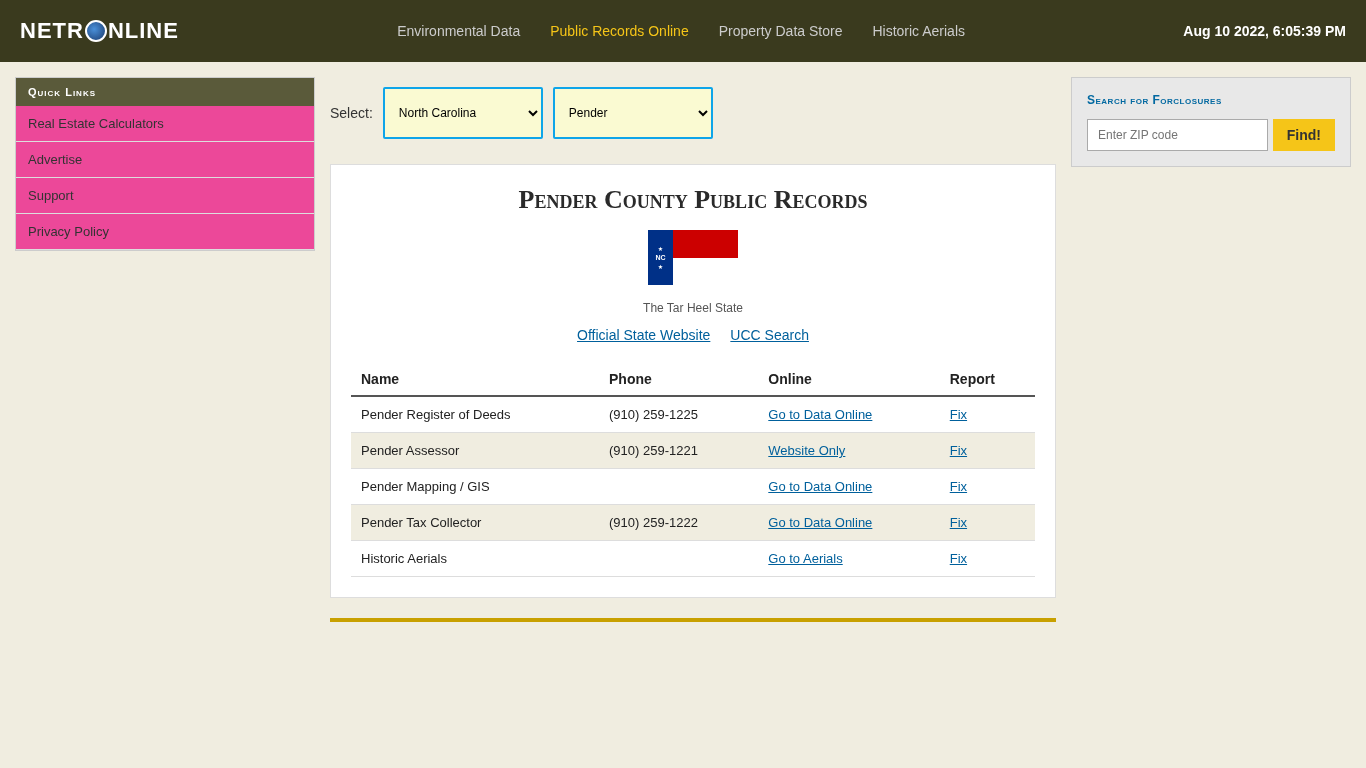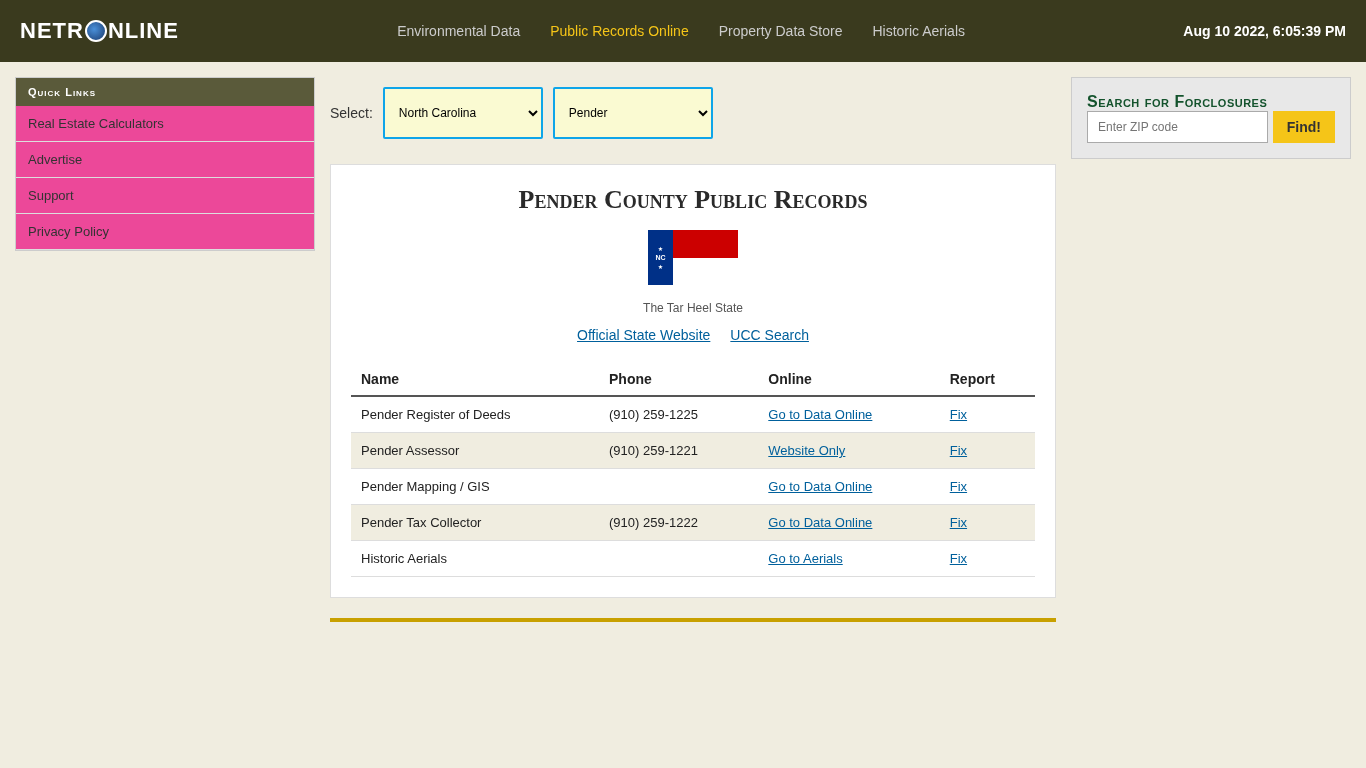--- a/index.html
+++ b/index.html
@@ -236,25 +236,25 @@
     #right-panel {
       width: 280px;
       flex-shrink: 0;
     }
     #foreclosure-box {
       background: #e8e8e8;
       border: 1px solid #ccc;
       padding: 15px;
     }
     #foreclosure-title {
-      font-size: 16px;
+      font-size: 12px;
       font-variant: small-caps;
       font-weight: bold;
-      color: #14532d;
-      margin-bottom: 0;
+      color: #0369a1;
+      margin-bottom: 12px;
       letter-spacing: 0.5px;
     }
     #zip-search-row {
       display: flex;
       gap: 5px;
     }
     #zip-input {
       flex: 1;
       padding: 8px 10px;
       border: 1px solid #aaa;

